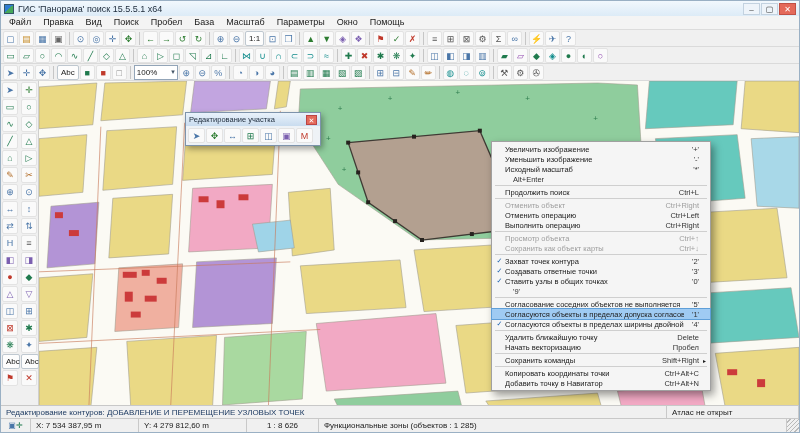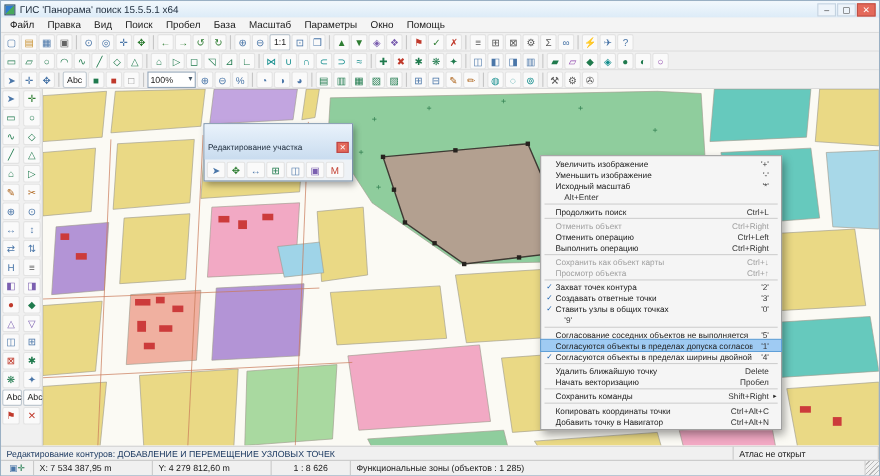--- a/index.html
+++ b/index.html
@@ -24,21 +24,21 @@
   .tb-combo{height:15px;width:44px;font-size:8px;background:#fff;border:1px solid #93a5b8;display:flex;align-items:center;justify-content:space-between;padding:0 2px;flex:0 0 auto}
   .tb-combo-arrow{font-size:7px;color:#456}
   
   .main{flex:1;display:flex;min-height:0;position:relative}
   .lefttb{width:38px;background:#f0f0f0;border-right:1px solid #cfcfcf;display:grid;grid-template-columns:18px 18px;gap:1px;align-content:start;padding:1px;flex:0 0 auto}
   .lefttb .tb-icon{width:16px;height:16px;line-height:15px}
   .map{flex:1;position:relative;background:#fbfaf4;overflow:hidden}
   .map svg{position:absolute;inset:0;width:100%;height:100%}
   
   .panel{position:absolute;left:184px;top:111px;width:136px;background:#eef2f6;border:1px solid #7d93ab;box-shadow:2px 3px 6px rgba(0,0,0,.35);z-index:20}
-  .panel-title{height:13px;background:linear-gradient(#e9f2fb,#c9dcef);display:flex;align-items:flex-start;font-size:7.5px;padding:16px 3px;color:#1c2a3a;white-space:nowrap}
+  .panel-title{height:13px;background:linear-gradient(#e9f2fb,#c9dcef);display:flex;align-items:center;font-size:7.5px;padding:4px 3px;color:#1c2a3a;white-space:nowrap}
   .panel-title span:first-child{flex:1;overflow:hidden}
   .panel-close{width:11px;height:10px;line-height:9px;text-align:center;font-size:7px;background:#e4695a;color:#fff;border:1px solid #b44;flex:0 0 auto}
   .panel-body{display:flex;gap:1px;padding:2px}
   .panel-body .tb-icon{width:17px;height:15px}
   
   .ctxmenu{position:absolute;left:490px;top:140px;width:220px;background:#f5f5f5;border:1px solid #a0a0a0;box-shadow:3px 4px 8px rgba(0,0,0,.4);padding:2px 0;z-index:30;font-size:7.5px}
   .cm-item{height:10px;display:flex;align-items:center;padding:0 4px 0 2px;white-space:nowrap;cursor:default}
   .cm-check{width:11px;text-align:center;font-size:7px;color:#1a62b0;flex:0 0 auto}
   .cm-label{flex:1;overflow:hidden}
   .cm-short{margin-left:8px;color:#333;flex:0 0 auto}
@@ -393,28 +393,28 @@
       </div>
       <div class="cm-item">
         <span class="cm-check"></span>
         <span class="cm-label">Выполнить операцию</span>
         <span class="cm-short">Ctrl+Right</span>
         <span class="cm-sub"></span>
       </div>
       <div class="cm-sep"></div>
       <div class="cm-item disabled">
         <span class="cm-check"></span>
+        <span class="cm-label">Просмотр объекта</span>
+        <span class="cm-short">Ctrl+↑</span>
+        <span class="cm-sub"></span>
+      </div>
+      <div class="cm-item disabled">
+        <span class="cm-check"></span>
         <span class="cm-label">Сохранить как объект карты</span>
         <span class="cm-short">Ctrl+↓</span>
-        <span class="cm-sub"></span>
-      </div>
-      <div class="cm-item disabled">
-        <span class="cm-check"></span>
-        <span class="cm-label">Просмотр объекта</span>
-        <span class="cm-short">Ctrl+↑</span>
         <span class="cm-sub"></span>
       </div>
       <div class="cm-sep"></div>
       <div class="cm-item">
         <span class="cm-check">✓</span>
         <span class="cm-label">Захват точек контура</span>
         <span class="cm-short">'2'</span>
         <span class="cm-sub"></span>
       </div>
       <div class="cm-item">

